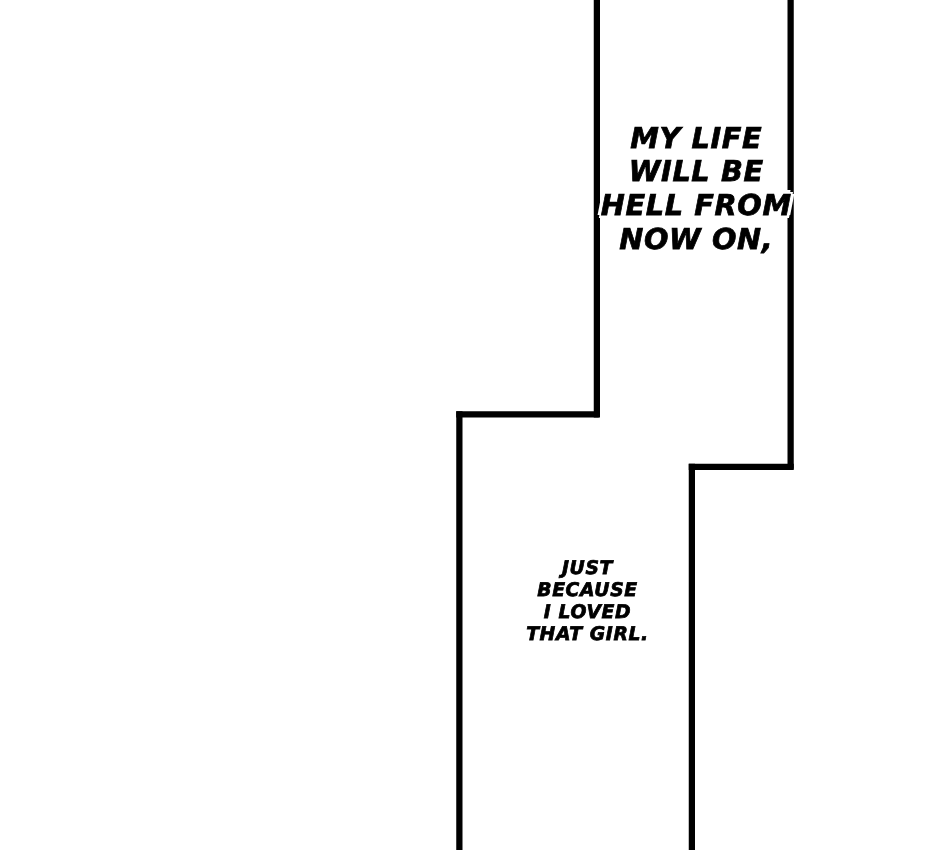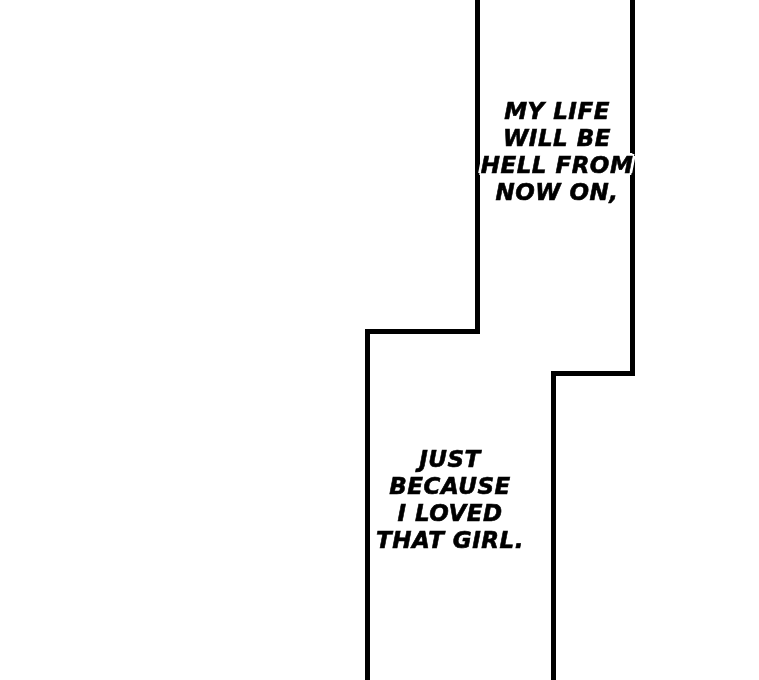--- a/index.html
+++ b/index.html
@@ -83,24 +83,24 @@
       -3px 0 #ffffff, 3px 0 #ffffff, 0 -3px #ffffff, 0 3px #ffffff;
     white-space: pre-line;
   }
   .text-top {
     left: 472px;
     top: 98px;
     width: 170px;
     font-size: 23px;
   }
   .text-bottom {
-    left: 360px;
+    left: 380px;
     top: 446px;
     width: 180px;
-    font-size: 23px;
+    font-size: 15px;
   }
 </style>
 </head>
 <body>
 
 <div id="page">
 
   <div class="panel-line v-line-right-top"></div>
   <div class="panel-line h-line-right"></div>
   <div class="panel-line v-line-mid-lower"></div>

